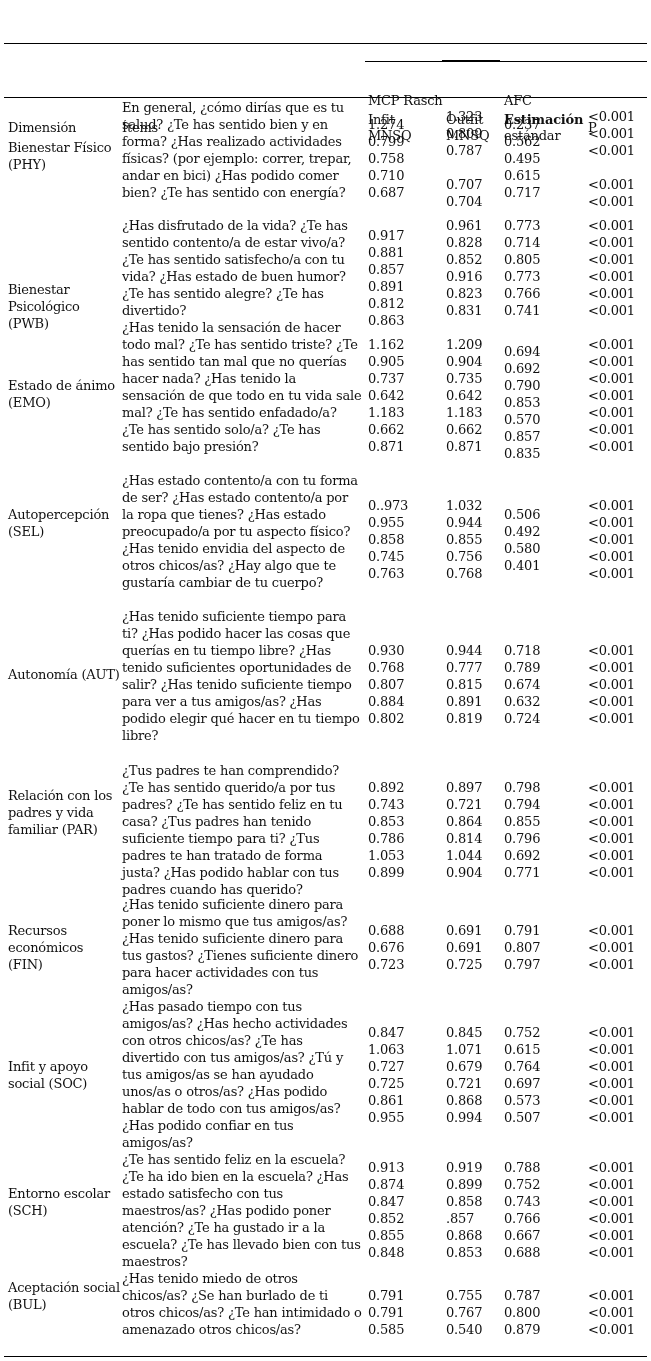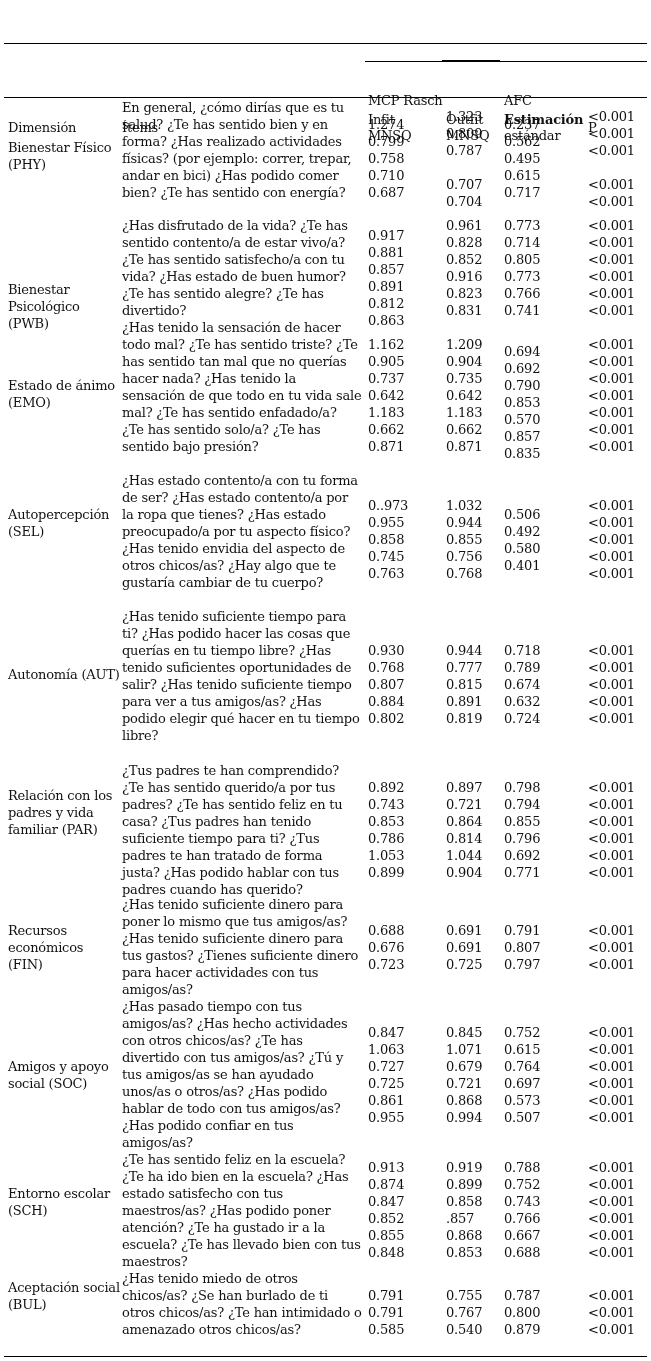--- a/index.html
+++ b/index.html
@@ -94,21 +94,21 @@
     </div>
     <div class="group" style="top: 896px;">
       <div class="dim" style="top: 26px;">Recursos económicos (FIN)</div>
       <div class="items" style="top: 0px;">¿Has tenido suficiente dinero para poner lo mismo que tus amigos/as? ¿Has tenido suficiente dinero para tus gastos? ¿Tienes suficiente dinero para hacer actividades con tus amigos/as?</div>
       <div class="col c-infit" style="top: 26px;"><div>0.688</div><div>0.676</div><div>0.723</div></div>
       <div class="col c-outfit" style="top: 26px;"><div>0.691</div><div>0.691</div><div>0.725</div></div>
       <div class="col c-est" style="top: 26px;"><div>0.791</div><div>0.807</div><div>0.797</div></div>
       <div class="col c-p" style="top: 26px;"><div>&lt;0.001</div><div>&lt;0.001</div><div>&lt;0.001</div></div>
     </div>
     <div class="group" style="top: 998px;">
-      <div class="dim" style="top: 60px;">Amigos y apoyo social (SOC)</div>
+      <div class="dim" style="top: 60px;">Infit y apoyo social (SOC)</div>
       <div class="items" style="top: 0px;">¿Has pasado tiempo con tus amigos/as? ¿Has hecho actividades con otros chicos/as? ¿Te has divertido con tus amigos/as? ¿Tú y tus amigos/as se han ayudado unos/as o otros/as? ¿Has podido hablar de todo con tus amigos/as? ¿Has podido confiar en tus amigos/as?</div>
       <div class="col c-infit" style="top: 26px;"><div>0.847</div><div>1.063</div><div>0.727</div><div>0.725</div><div>0.861</div><div>0.955</div></div>
       <div class="col c-outfit" style="top: 26px;"><div>0.845</div><div>1.071</div><div>0.679</div><div>0.721</div><div>0.868</div><div>0.994</div></div>
       <div class="col c-est" style="top: 26px;"><div>0.752</div><div>0.615</div><div>0.764</div><div>0.697</div><div>0.573</div><div>0.507</div></div>
       <div class="col c-p" style="top: 26px;"><div>&lt;0.001</div><div>&lt;0.001</div><div>&lt;0.001</div><div>&lt;0.001</div><div>&lt;0.001</div><div>&lt;0.001</div></div>
     </div>
     <div class="group" style="top: 1151px;">
       <div class="dim" style="top: 34px;">Entorno escolar (SCH)</div>
       <div class="items" style="top: 0px;">¿Te has sentido feliz en la escuela? ¿Te ha ido bien en la escuela? ¿Has estado satisfecho con tus maestros/as? ¿Has podido poner atención? ¿Te ha gustado ir a la escuela? ¿Te has llevado bien con tus maestros?</div>
       <div class="col c-infit" style="top: 8px;"><div>0.913</div><div>0.874</div><div>0.847</div><div>0.852</div><div>0.855</div><div>0.848</div></div>

